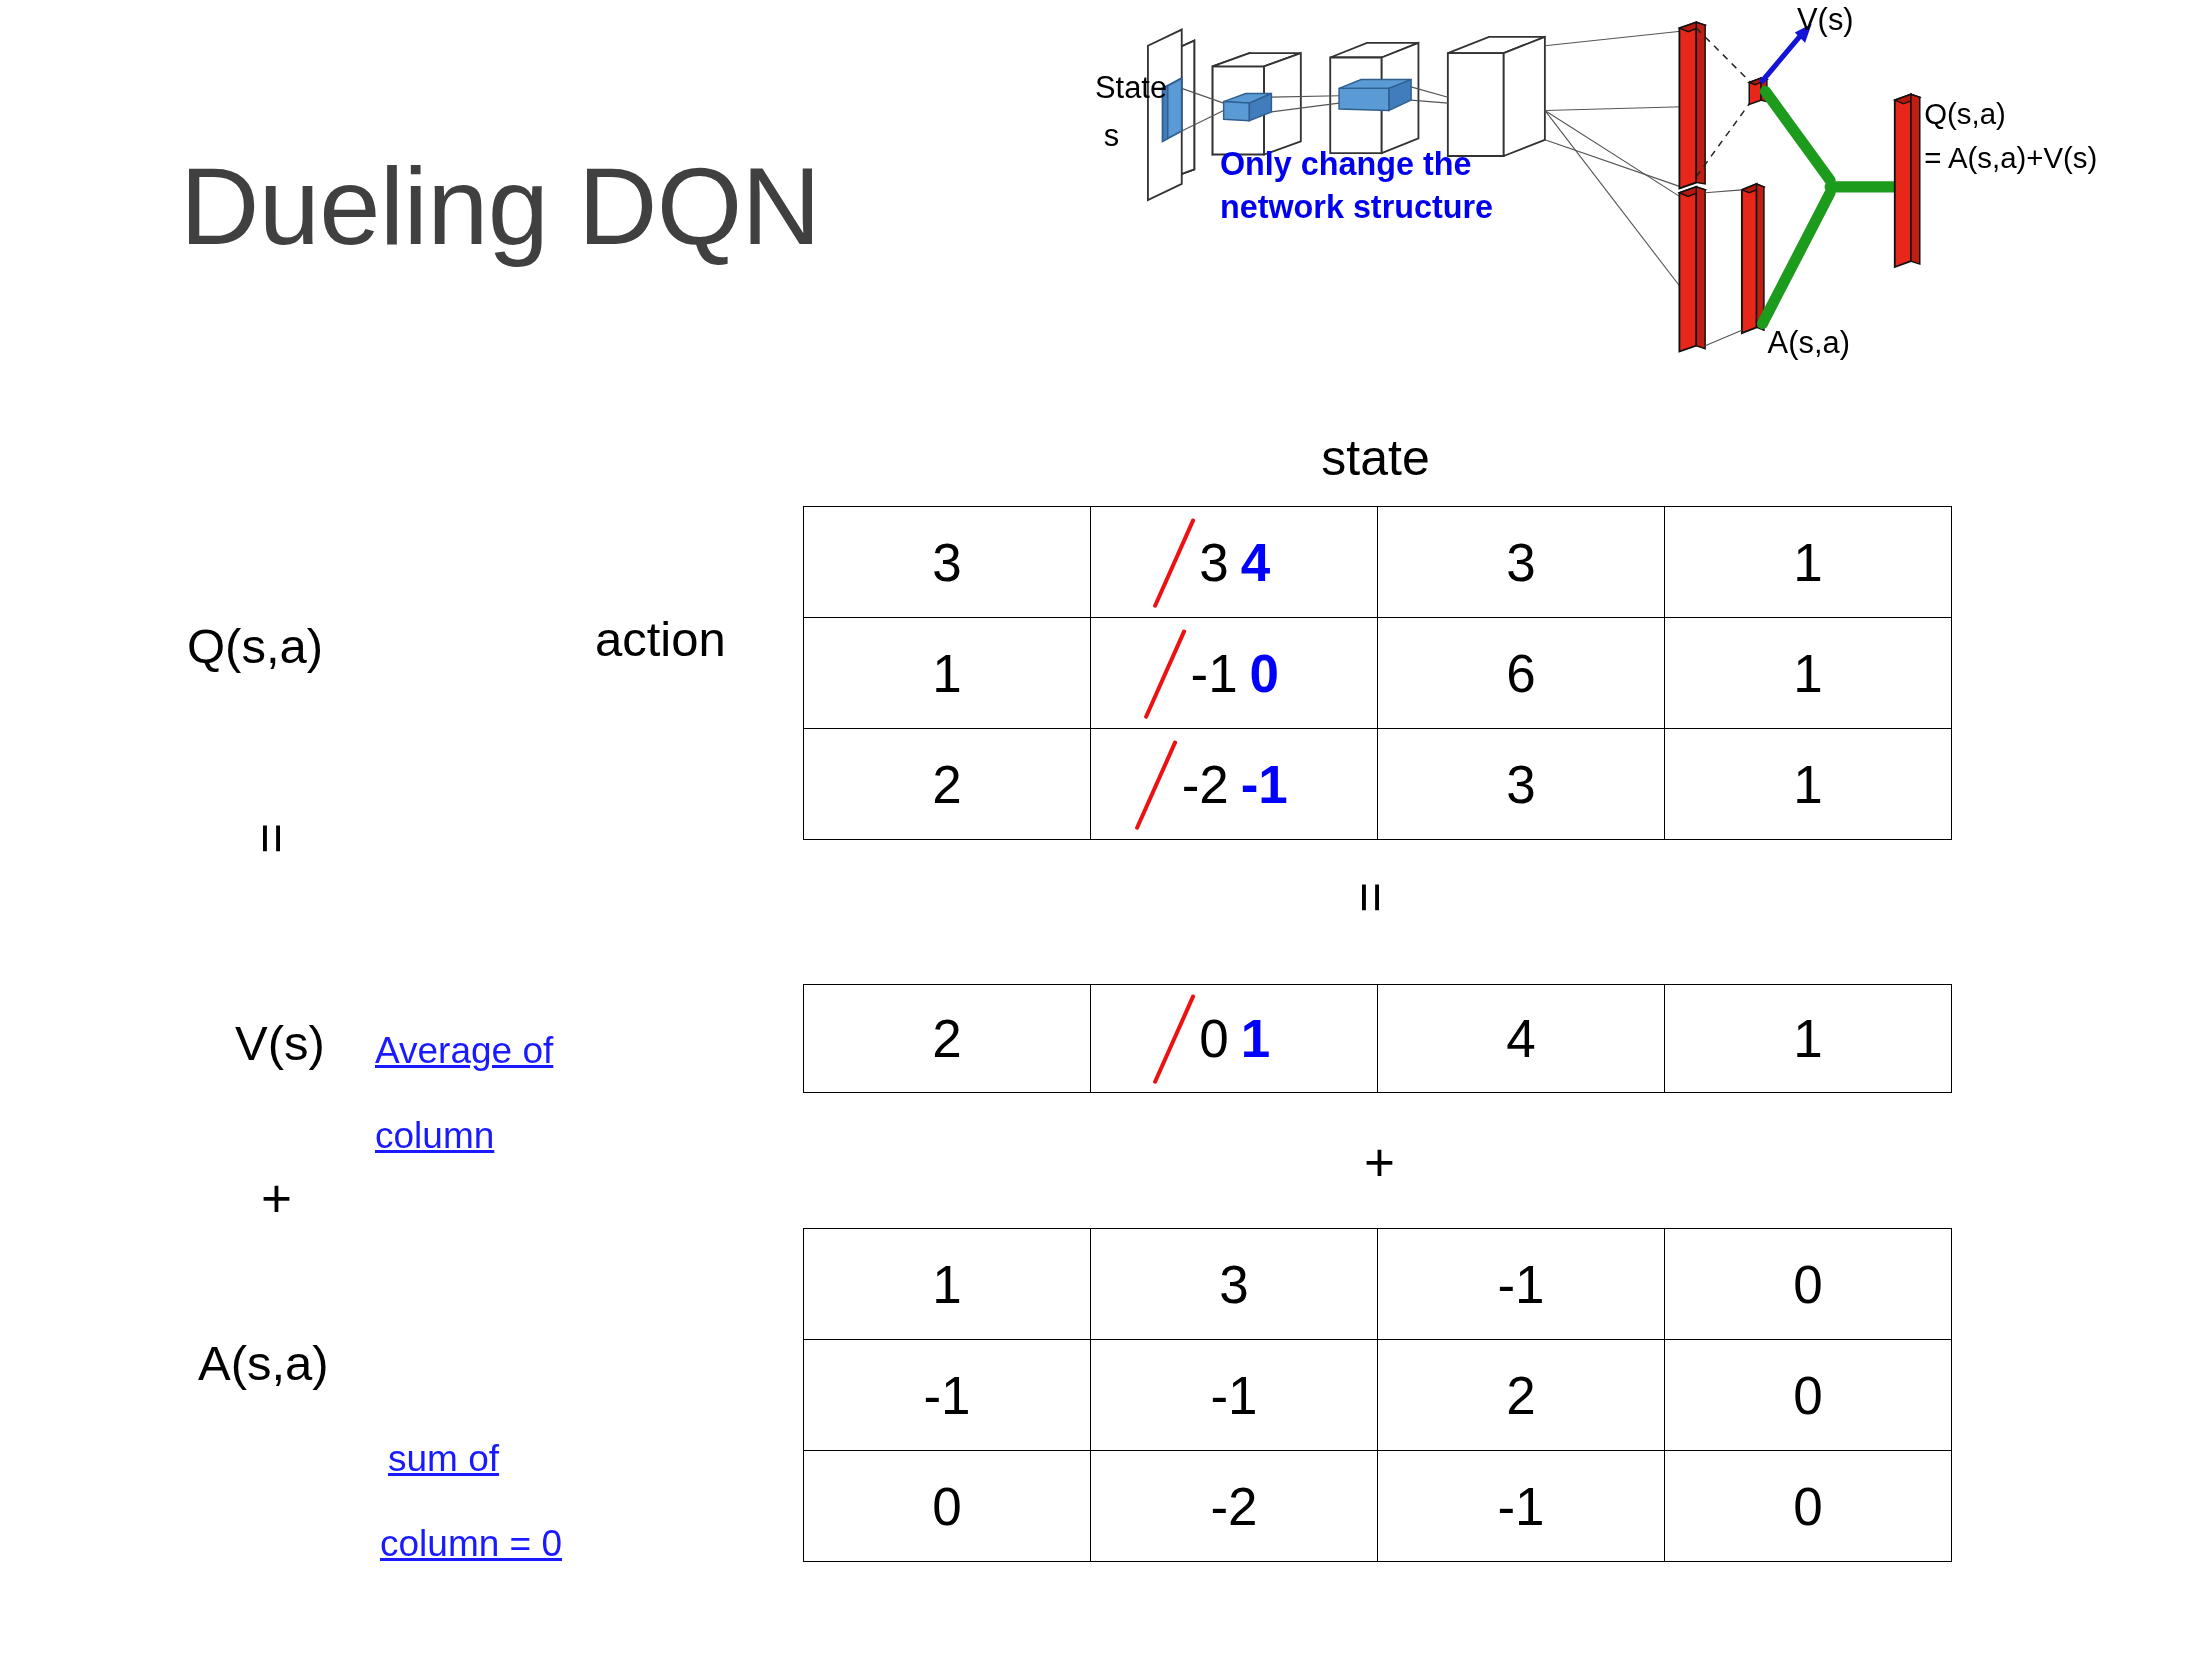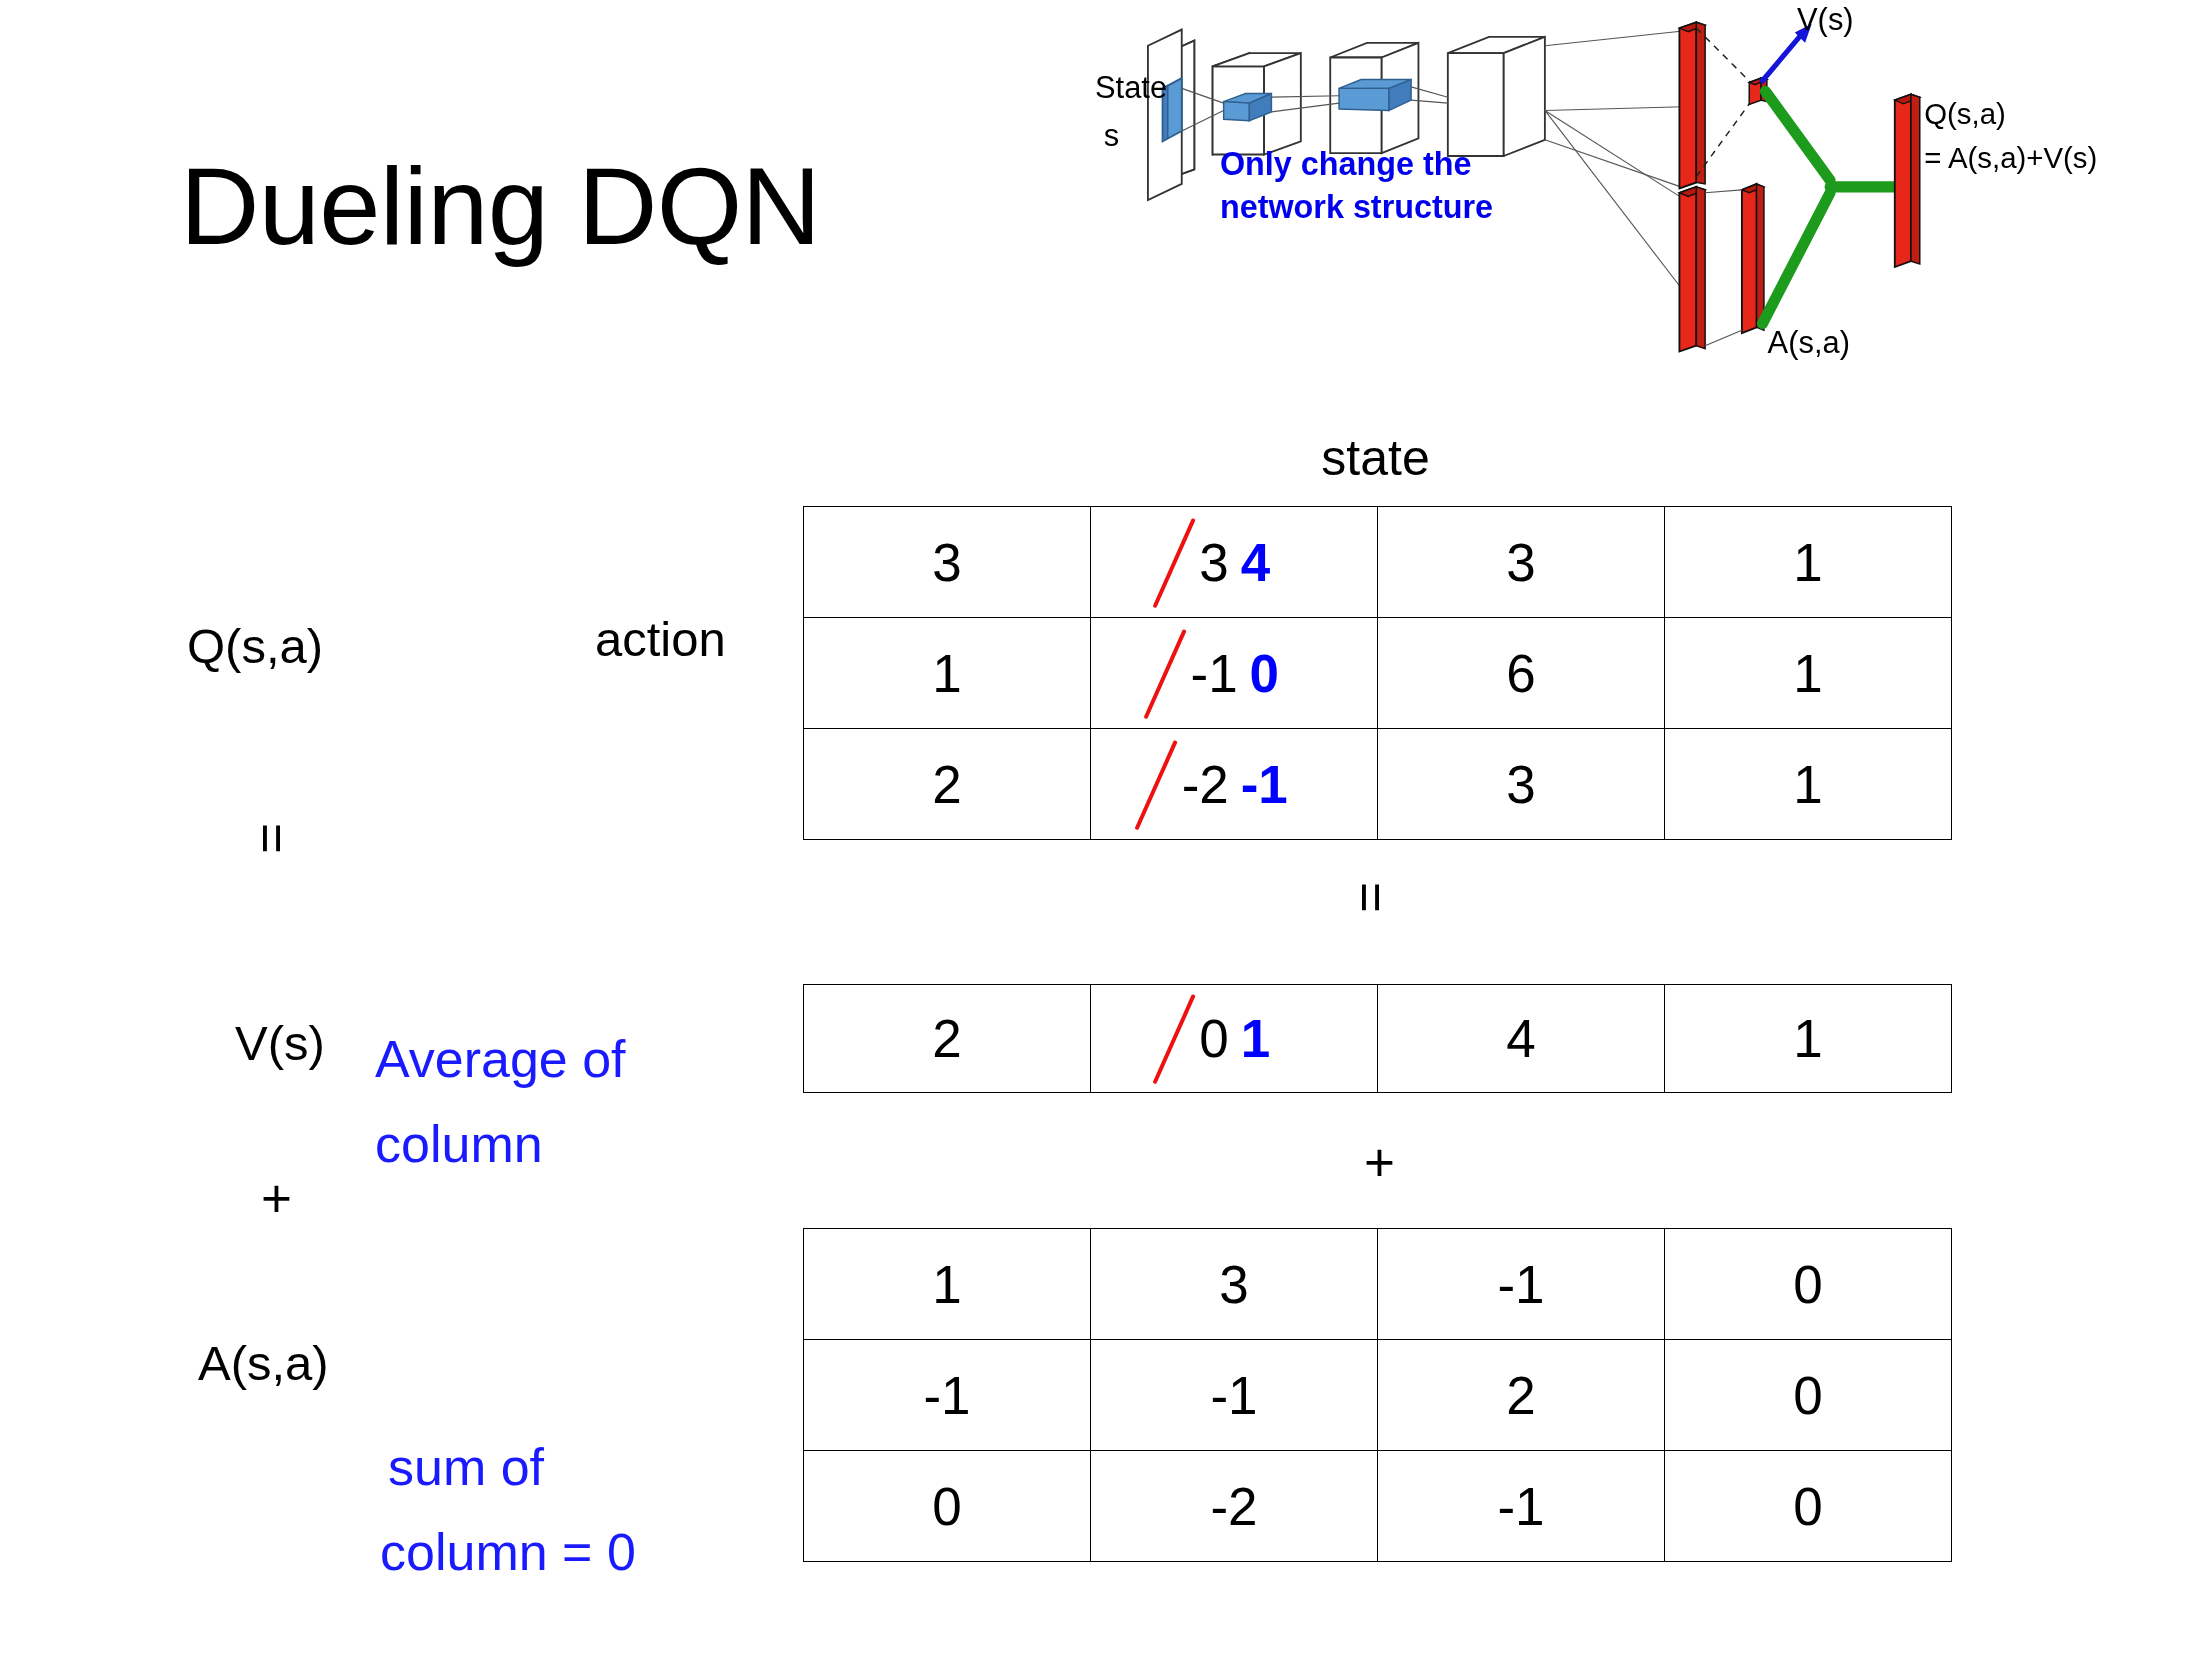--- a/index.html
+++ b/index.html
@@ -19,21 +19,21 @@
 
   
   #slide-title {
     position: absolute;
     left: 180px;
     top: 151px;
     font-size: 110px;
     font-weight: 400;
     letter-spacing: -0.7px;
     line-height: 1;
-    color: #000000;
+    color: #404040;
     white-space: nowrap;
   }
 
   
   #network-figure {
     position: absolute;
     left: 1095px;
     top: 0px;
     width: 1110px;
     height: 412px;
@@ -52,24 +52,25 @@
   
   .side-label {
     position: absolute;
     font-size: 49px;
     color: #000000;
     white-space: nowrap;
     line-height: 1.05;
   }
   .side-label-blue {
     position: absolute;
-    font-size: 52px;
+    font-size: 37px;
     color: #1a1aff;
     white-space: nowrap;
     line-height: 1.18;
+    text-decoration: underline;
   }
   .op-symbol {
     position: absolute;
     font-size: 53px;
     color: #000000;
     line-height: 1;
     white-space: nowrap;
   }
   .op-eq-rot {
     position: absolute;

